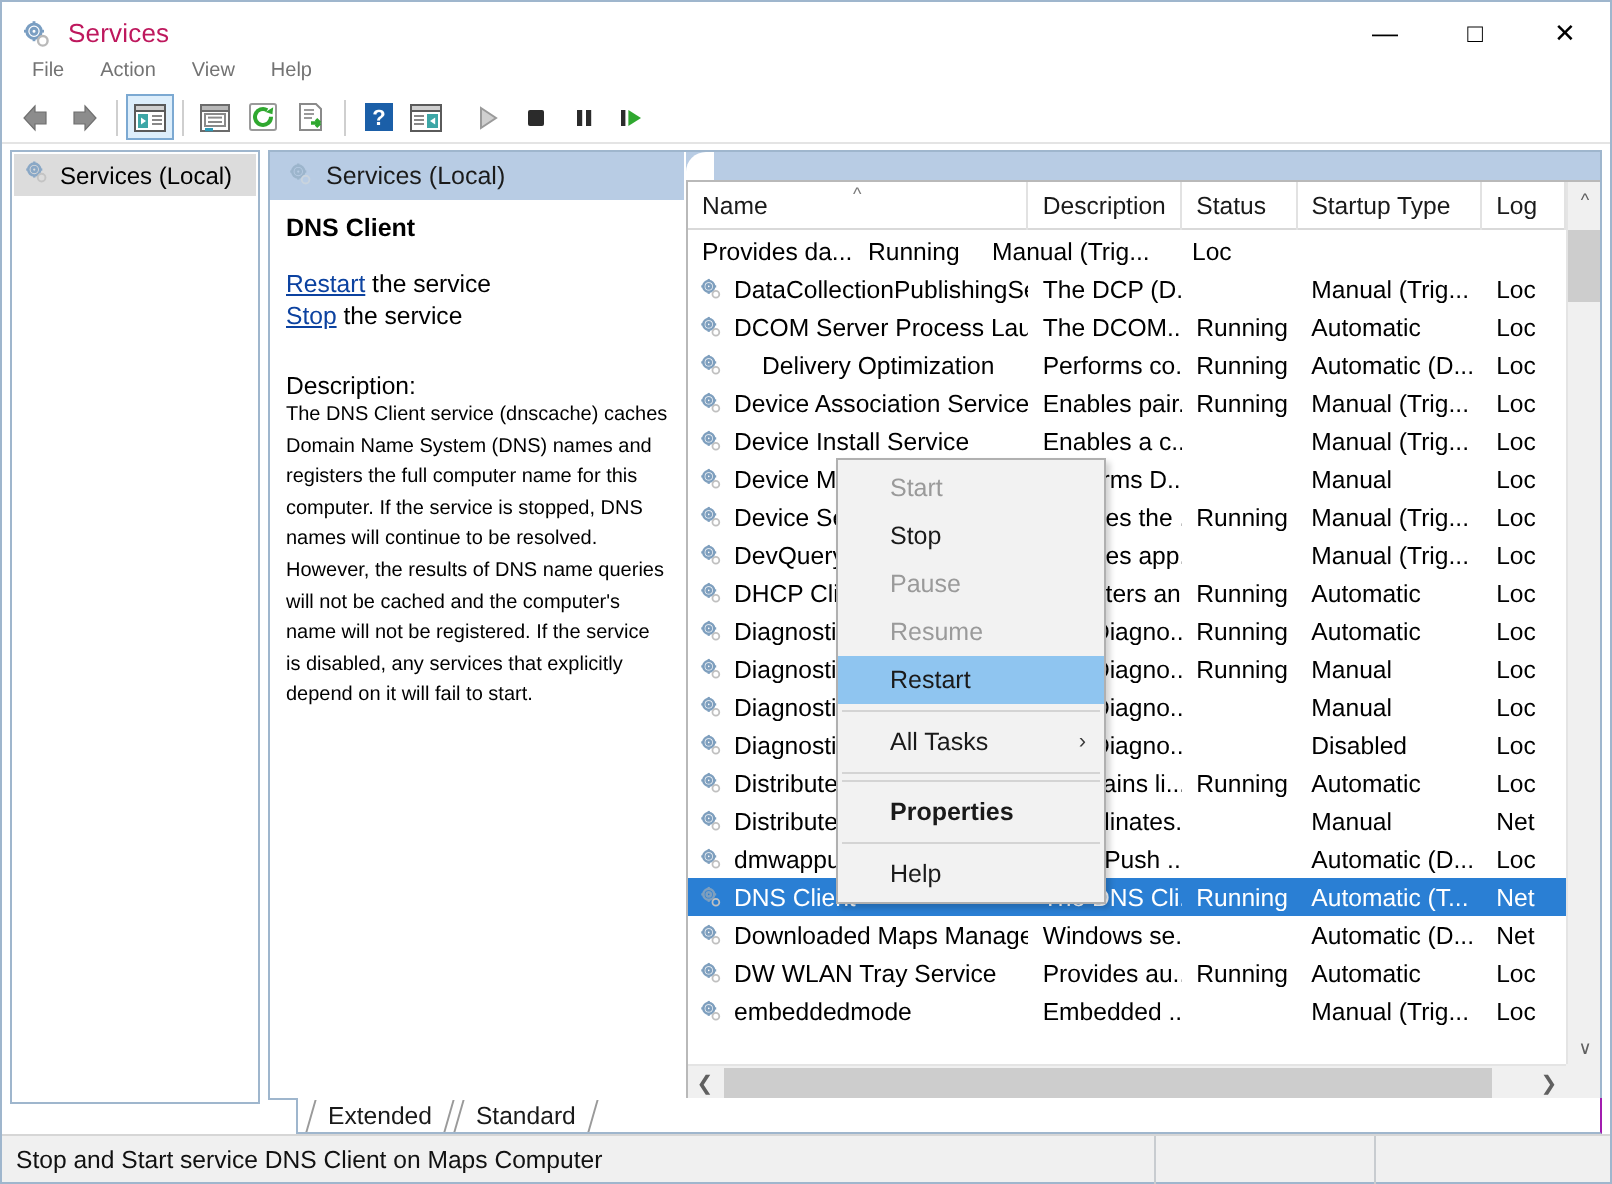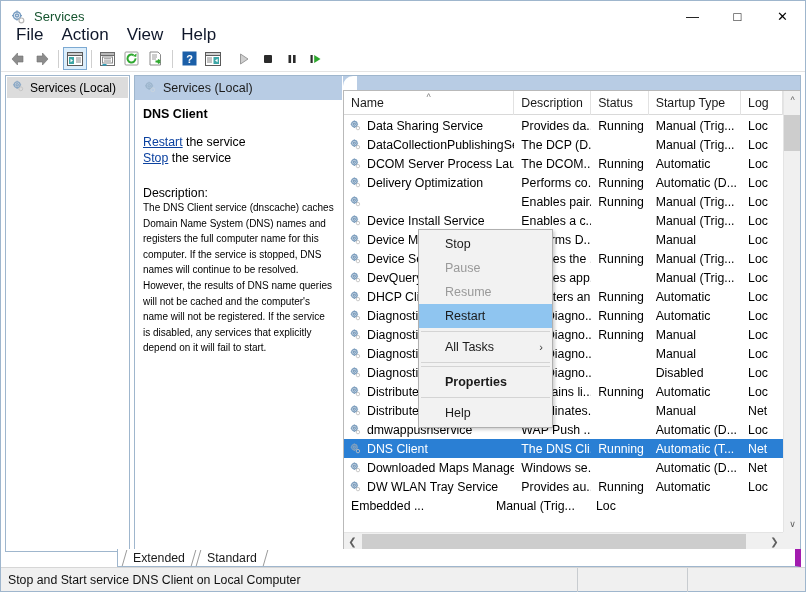--- a/index.html
+++ b/index.html
@@ -23,36 +23,36 @@
     position: absolute; top: 0; left: 0; right: 0; height: 31px;
     background: #ffffff;
     display: flex; align-items: center;
   }
   .titlebar .app-icon {
     width: 16px; height: 16px; margin-left: 9px; margin-right: 8px;
     position: relative; flex: 0 0 auto;
   }
   .gearicon { display:block; }
   .titlebar .title-text {
-    font-size: 13px; color: #14532d; letter-spacing: 0.1px;
+    font-size: 13px; color: #be185d; letter-spacing: 0.1px;
   }
   .winbtns { position: absolute; top: 0; right: 0; height: 31px; display: flex; }
   .winbtn {
     width: 45px; height: 31px; display: flex; align-items: center; justify-content: center;
     background: #fff; color: #000; font-size: 13px; line-height: 1;
   }
 
   
   .menubar {
     position: absolute; top: 23px; left: 0; right: 0; height: 22px;
     display: flex; align-items: center; padding-left: 6px;
     background: #ffffff;
   }
   .menuitem {
-    padding: 3px 9px; font-size: 17px; color: #0f172a;
+    padding: 3px 9px; font-size: 10px; color: #737373;
   }
 
   
   .toolbar {
     position: absolute; top: 45px; left: 0; right: 0; height: 26px;
     background: #ffffff; display: flex; align-items: center; padding-left: 5px;
     border-bottom: 1px solid #e4e4e4;
   }
   .tb { width: 24px; height: 23px; display: flex; align-items: center; justify-content: center; position: relative; }
   .tb.sel { background: #ddeefb; border: 1px solid #7ca9d2; }
@@ -151,22 +151,22 @@
     background: #f0f0f0; border-top: 1px solid #e4e4e4;
   }
   .hsbtn { position: absolute; top: 0; width: 17px; height: 17px; display: flex;
            align-items: center; justify-content: center; font-size: 10px; color: #606060; }
   .hsbtn.l { left: 0; } .hsbtn.r { right: 0; }
   .hthumb { position: absolute; left: 18px; top: 1px; height: 15px; width: 384px; background: #cdcdcd; }
   .corner { position: absolute; right: 0; bottom: 0; width: 17px; height: 17px; background: #f0f0f0; }
 
   
   .tabstrip {
-    position: absolute; left: 116px; bottom: 24px; right: 4px; height: 18px;
-    background: #ffffff; border-left: 1px solid #9fb6cd; border-right: 6px solid #a21caf;
+    position: absolute; left: 147px; bottom: 24px; right: 4px; height: 18px;
+    background: #ffffff; border-left: 1px solid #9fb6cd; border-right: 1px solid #a21caf;
     border-bottom: 1px solid #9fb6cd;
     display: flex; align-items: flex-end; padding-left: 4px;
   }
   .tab {
     position: relative; height: 17px; display: flex; align-items: center;
     padding: 0 11px 0 11px; font-size: 12.3px; color: #1a1a1a;
   }
   .tab::before, .tab::after {
     content: ''; position: absolute; top: 1px; width: 1px; height: 16px; background: #9a9a9a;
   }
@@ -403,38 +403,20 @@
             </div>
             <div class="hcell" style="width: 100px;">
               <span>Startup Type</span>
             </div>
             <div class="hcell" style="width: 45px;">
               <span>Log</span>
             </div>
           </div>
         <div class="rows" id="rows">
             <div class="row">
-              <div class="cell cname" style="width: 185px;">
-                <span style="display: inline-flex;">
-                  <svg width="13" height="13" viewBox="0 0 16 16">
-                    <g fill="none" stroke="#7e9fbe" stroke-width="1.6">
-                      <circle cx="6.6" cy="6.4" r="3.3"></circle>
-                      <circle cx="6.6" cy="6.4" r="1.3"></circle>
-                    </g>
-                    <g stroke="#7e9fbe" stroke-width="1.4">
-                      <line x1="6.6" y1="1.8" x2="6.6" y2="3"></line>
-                      <line x1="6.6" y1="9.8" x2="6.6" y2="11"></line>
-                      <line x1="2" y1="6.4" x2="3.2" y2="6.4"></line>
-                      <line x1="10" y1="6.4" x2="11.2" y2="6.4"></line>
-                    </g>
-                    <circle cx="11" cy="11.2" r="2.1" fill="none" stroke="#c0c0c0" stroke-width="1.1"></circle>
-                  </svg>
-                </span>
-                <span class="nm">Data Sharing Service</span>
-              </div>
               <div class="cell" style="width: 83px;">Provides da...</div>
               <div class="cell" style="width: 62px;">Running</div>
               <div class="cell" style="width: 100px;">Manual (Trig...</div>
               <div class="cell" style="width: 45px;">Loc</div>
             </div>
             <div class="row">
               <div class="cell cname" style="width: 185px;">
                 <span style="display: inline-flex;">
                   <svg width="13" height="13" viewBox="0 0 16 16">
                     <g fill="none" stroke="#7e9fbe" stroke-width="1.6">
@@ -475,21 +457,21 @@
                   </svg>
                 </span>
                 <span class="nm">DCOM Server Process Laun...</span>
               </div>
               <div class="cell" style="width: 83px;">The DCOM...</div>
               <div class="cell" style="width: 62px;">Running</div>
               <div class="cell" style="width: 100px;">Automatic</div>
               <div class="cell" style="width: 45px;">Loc</div>
             </div>
             <div class="row">
-              <div class="cell cname" style="width: 185px;">
+              <div class="cell cname" style="width: 185px; gap: 14px;">
                 <span style="display: inline-flex;">
                   <svg width="13" height="13" viewBox="0 0 16 16">
                     <g fill="none" stroke="#7e9fbe" stroke-width="1.6">
                       <circle cx="6.6" cy="6.4" r="3.3"></circle>
                       <circle cx="6.6" cy="6.4" r="1.3"></circle>
                     </g>
                     <g stroke="#7e9fbe" stroke-width="1.4">
                       <line x1="6.6" y1="1.8" x2="6.6" y2="3"></line>
                       <line x1="6.6" y1="9.8" x2="6.6" y2="11"></line>
                       <line x1="2" y1="6.4" x2="3.2" y2="6.4"></line>
@@ -515,20 +497,21 @@
                     </g>
                     <g stroke="#7e9fbe" stroke-width="1.4">
                       <line x1="6.6" y1="1.8" x2="6.6" y2="3"></line>
                       <line x1="6.6" y1="9.8" x2="6.6" y2="11"></line>
                       <line x1="2" y1="6.4" x2="3.2" y2="6.4"></line>
                       <line x1="10" y1="6.4" x2="11.2" y2="6.4"></line>
                     </g>
                     <circle cx="11" cy="11.2" r="2.1" fill="none" stroke="#c0c0c0" stroke-width="1.1"></circle>
                   </svg>
                 </span>
+                <span class="nm">Device Association Service</span>
               </div>
               <div class="cell" style="width: 83px;">Enables pair...</div>
               <div class="cell" style="width: 62px;">Running</div>
               <div class="cell" style="width: 100px;">Manual (Trig...</div>
               <div class="cell" style="width: 45px;">Loc</div>
             </div>
             <div class="row">
               <div class="cell cname" style="width: 185px;">
                 <span style="display: inline-flex;">
                   <svg width="13" height="13" viewBox="0 0 16 16">
@@ -882,20 +865,38 @@
                   </svg>
                 </span>
                 <span class="nm">DW WLAN Tray Service</span>
               </div>
               <div class="cell" style="width: 83px;">Provides au...</div>
               <div class="cell" style="width: 62px;">Running</div>
               <div class="cell" style="width: 100px;">Automatic</div>
               <div class="cell" style="width: 45px;">Loc</div>
             </div>
             <div class="row">
+              <div class="cell cname" style="width: 185px;">
+                <span style="display: inline-flex;">
+                  <svg width="13" height="13" viewBox="0 0 16 16">
+                    <g fill="none" stroke="#7e9fbe" stroke-width="1.6">
+                      <circle cx="6.6" cy="6.4" r="3.3"></circle>
+                      <circle cx="6.6" cy="6.4" r="1.3"></circle>
+                    </g>
+                    <g stroke="#7e9fbe" stroke-width="1.4">
+                      <line x1="6.6" y1="1.8" x2="6.6" y2="3"></line>
+                      <line x1="6.6" y1="9.8" x2="6.6" y2="11"></line>
+                      <line x1="2" y1="6.4" x2="3.2" y2="6.4"></line>
+                      <line x1="10" y1="6.4" x2="11.2" y2="6.4"></line>
+                    </g>
+                    <circle cx="11" cy="11.2" r="2.1" fill="none" stroke="#c0c0c0" stroke-width="1.1"></circle>
+                  </svg>
+                </span>
+                <span class="nm">embeddedmode</span>
+              </div>
               <div class="cell" style="width: 83px;">Embedded ...</div>
               <div class="cell" style="width: 62px;"></div>
               <div class="cell" style="width: 100px;">Manual (Trig...</div>
               <div class="cell" style="width: 45px;">Loc</div>
             </div>
           </div>
         <div class="vscroll">
           <div class="vsbtn">^</div>
           <div class="vthumb"></div>
           <div class="vsbtn bot">∨</div>
@@ -909,26 +910,29 @@
       </div>
     </div>
   </div>
 
   <div class="tabstrip">
     <div class="tab">Extended</div>
     <div class="tab">Standard</div>
   </div>
 
   <div class="statusbar">
-    <div class="txt">Stop and Start service DNS Client on Local Computer</div>
+    <div class="txt">Stop and Start service DNS Client on Maps Computer</div>
     <div class="sbcell"></div>
     <div class="sbcell w2"></div>
   </div>
 
   <div class="ctxmenu" id="ctxmenu">
+      <div class="ctxitem disabled">
+        <span>Start</span>
+      </div>
       <div class="ctxitem">
         <span>Stop</span>
       </div>
       <div class="ctxitem disabled">
         <span>Pause</span>
       </div>
       <div class="ctxitem disabled">
         <span>Resume</span>
       </div>
       <div class="ctxitem hl">

